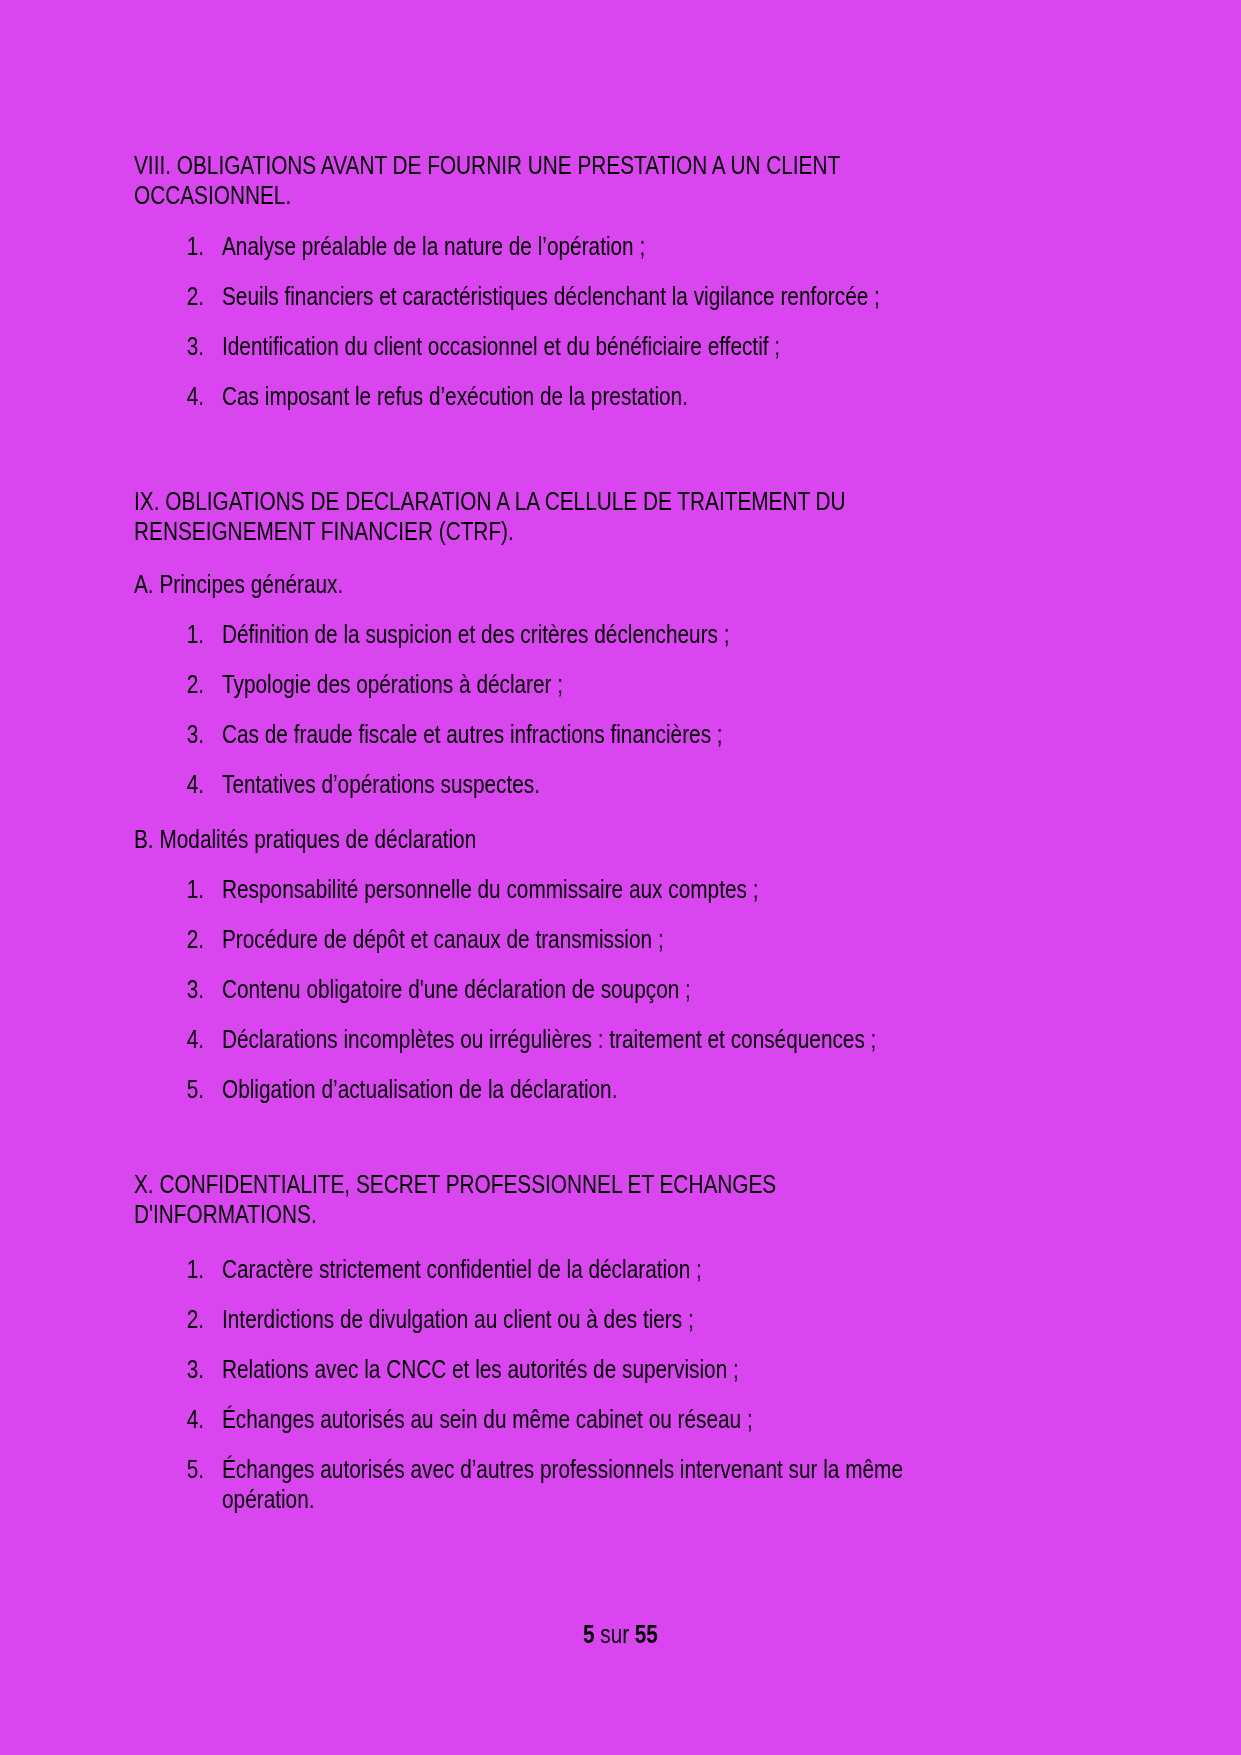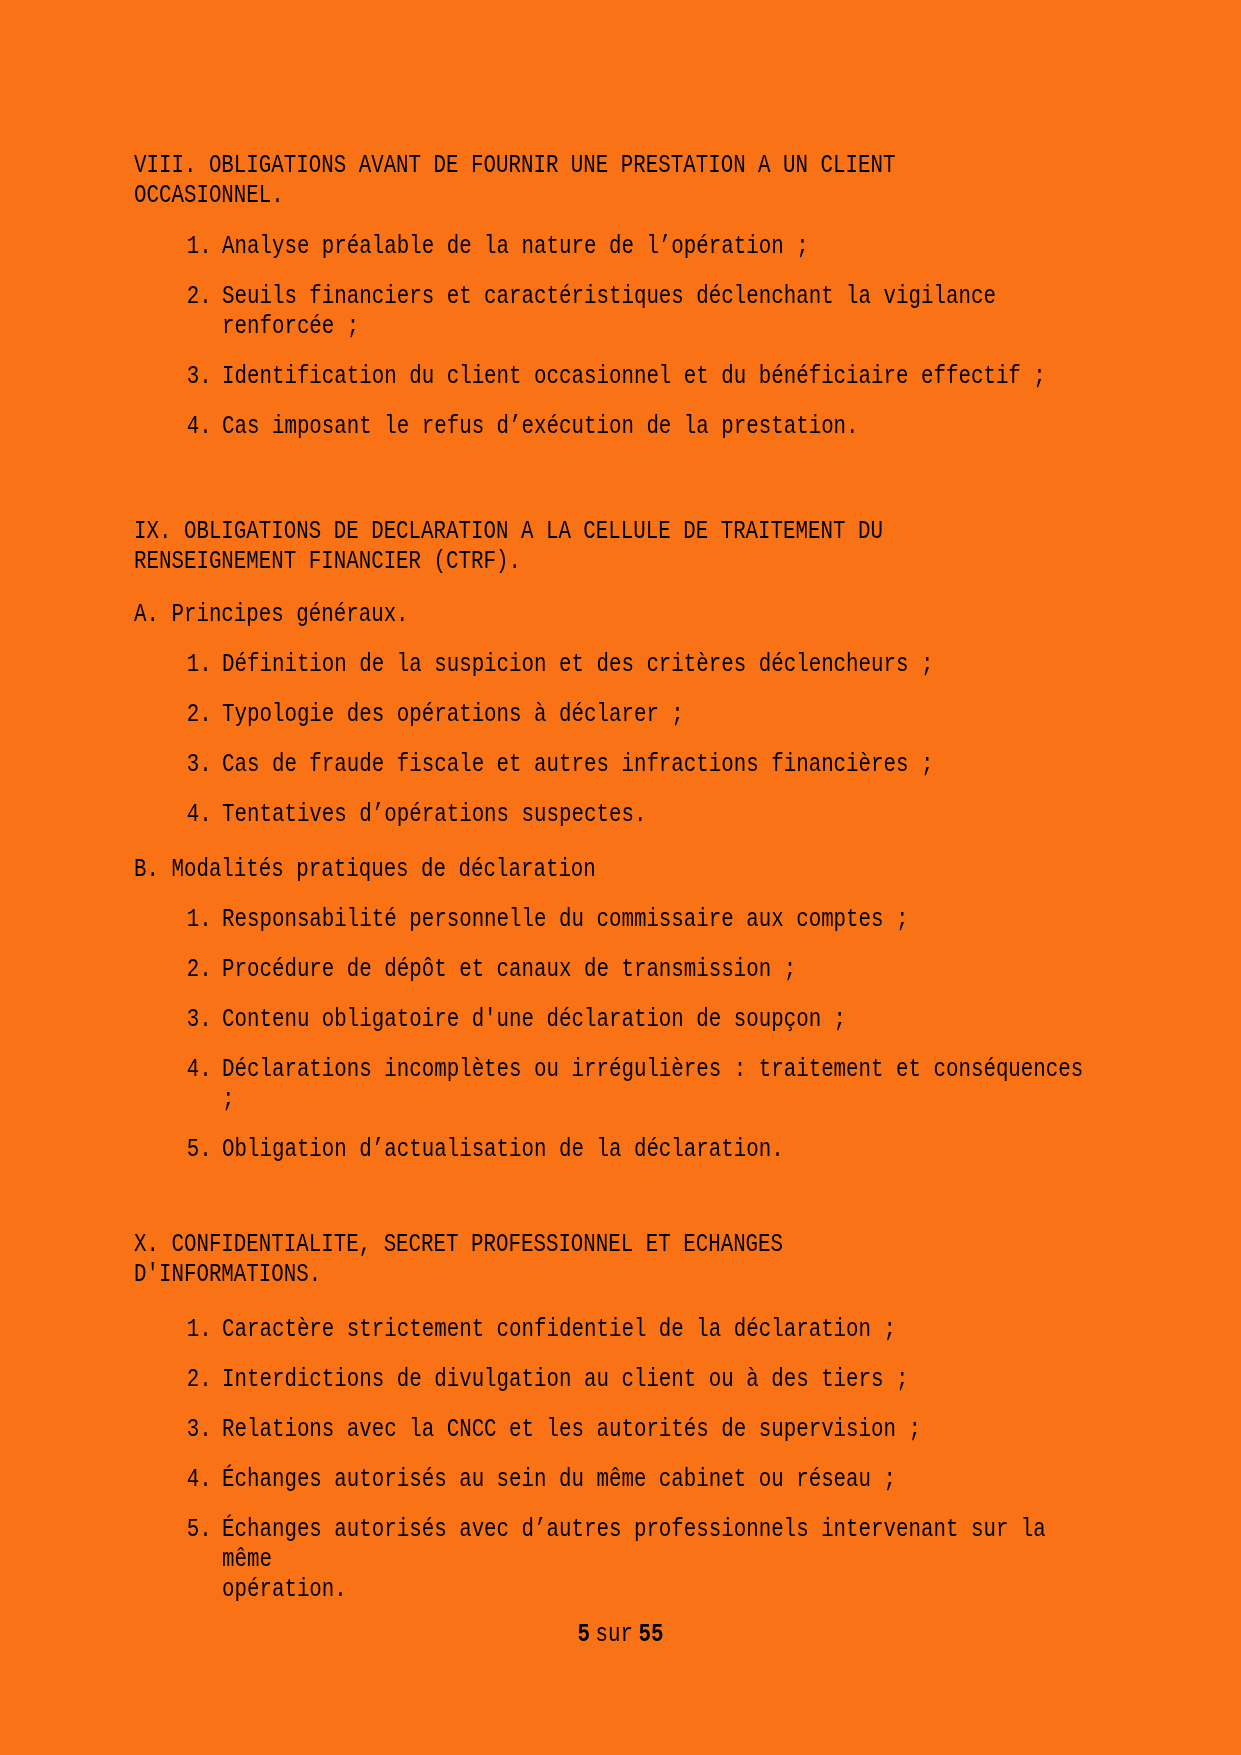--- a/index.html
+++ b/index.html
@@ -8,22 +8,21 @@
     height: 1755px;
     background: #ffffff;
     position: relative;
     font-family: "Liberation Sans", "DejaVu Sans", sans-serif;
     color: #000000;
     overflow: hidden;
   }
   .page {
     position: absolute;
     inset: 0;
-    background: #f97316;
-    font-family: Liberation Mono, monospace;
+    background: #d946ef;
   }
   
   .content {
     position: absolute;
     left: 134px;
     top: 150px;
     width: 1210px;
     transform: scaleX(0.8);
     transform-origin: left top;
     display: flex;

